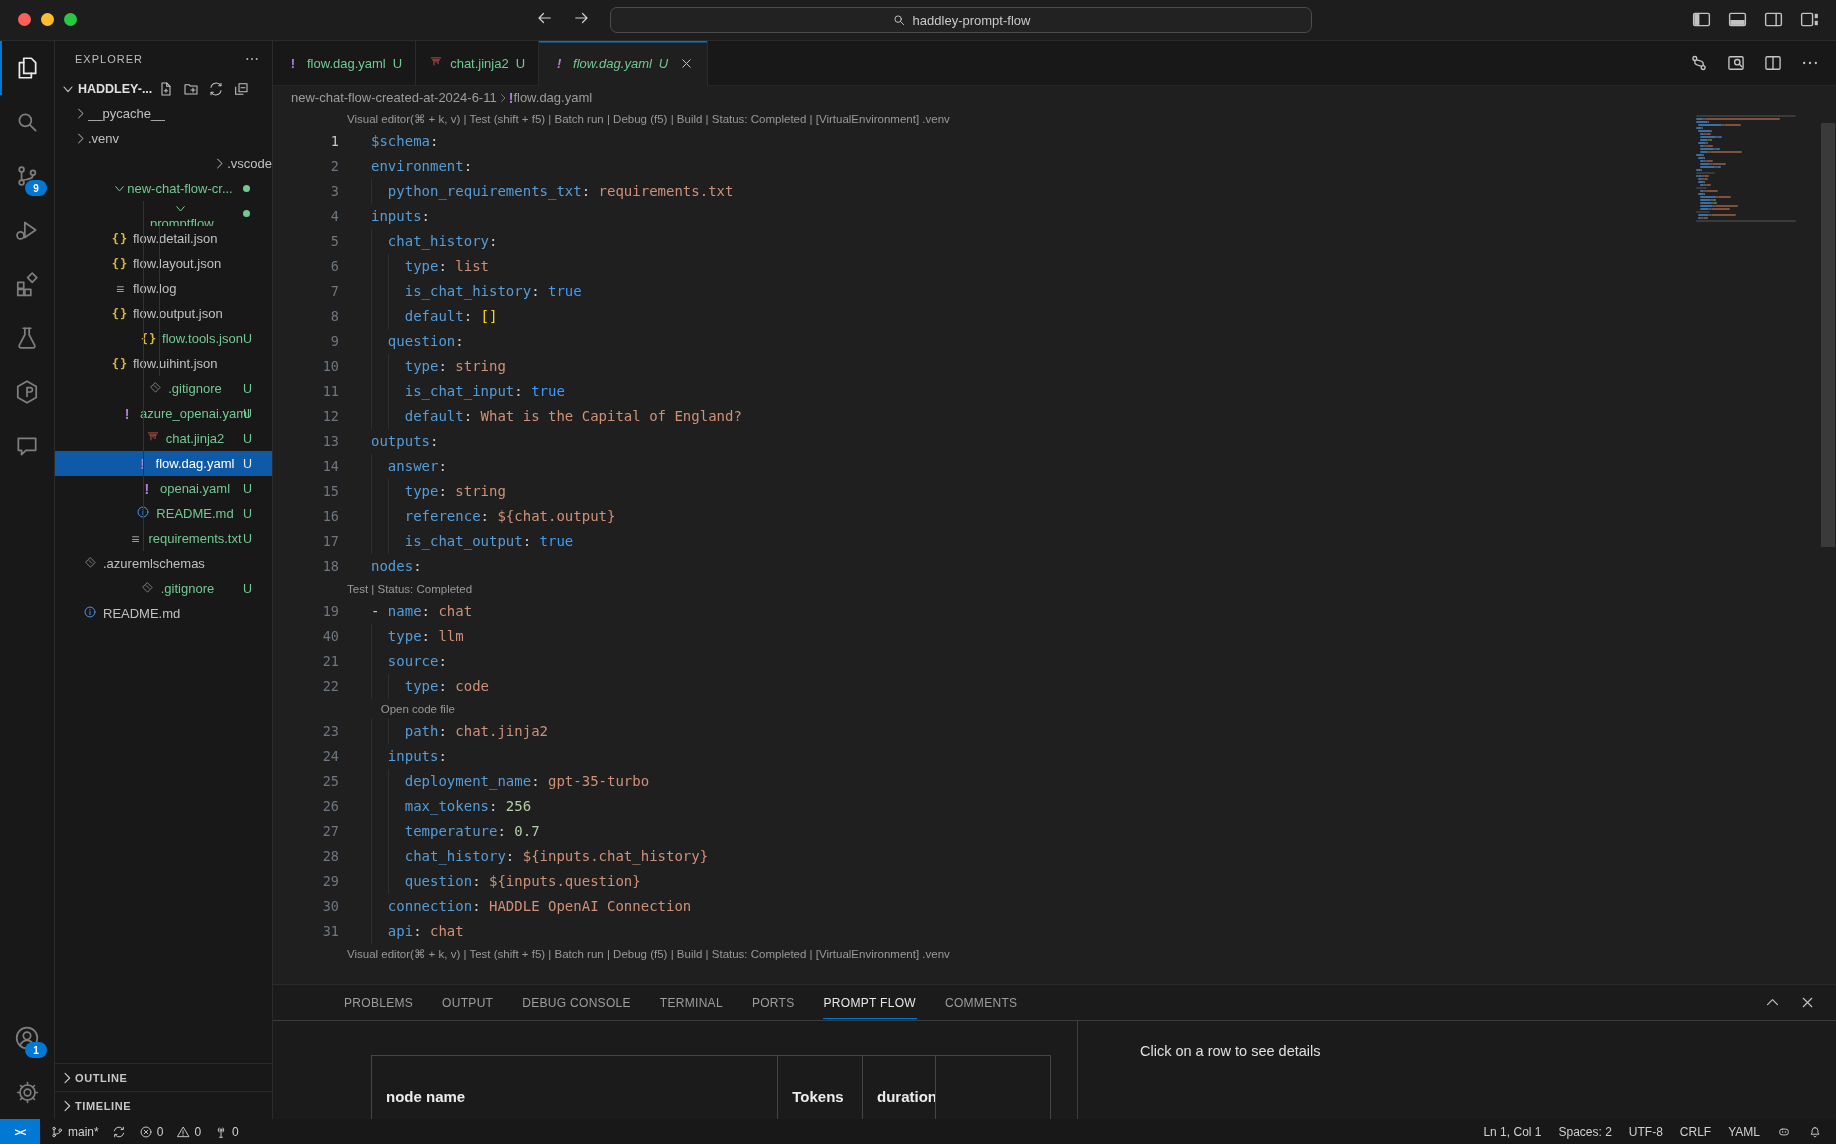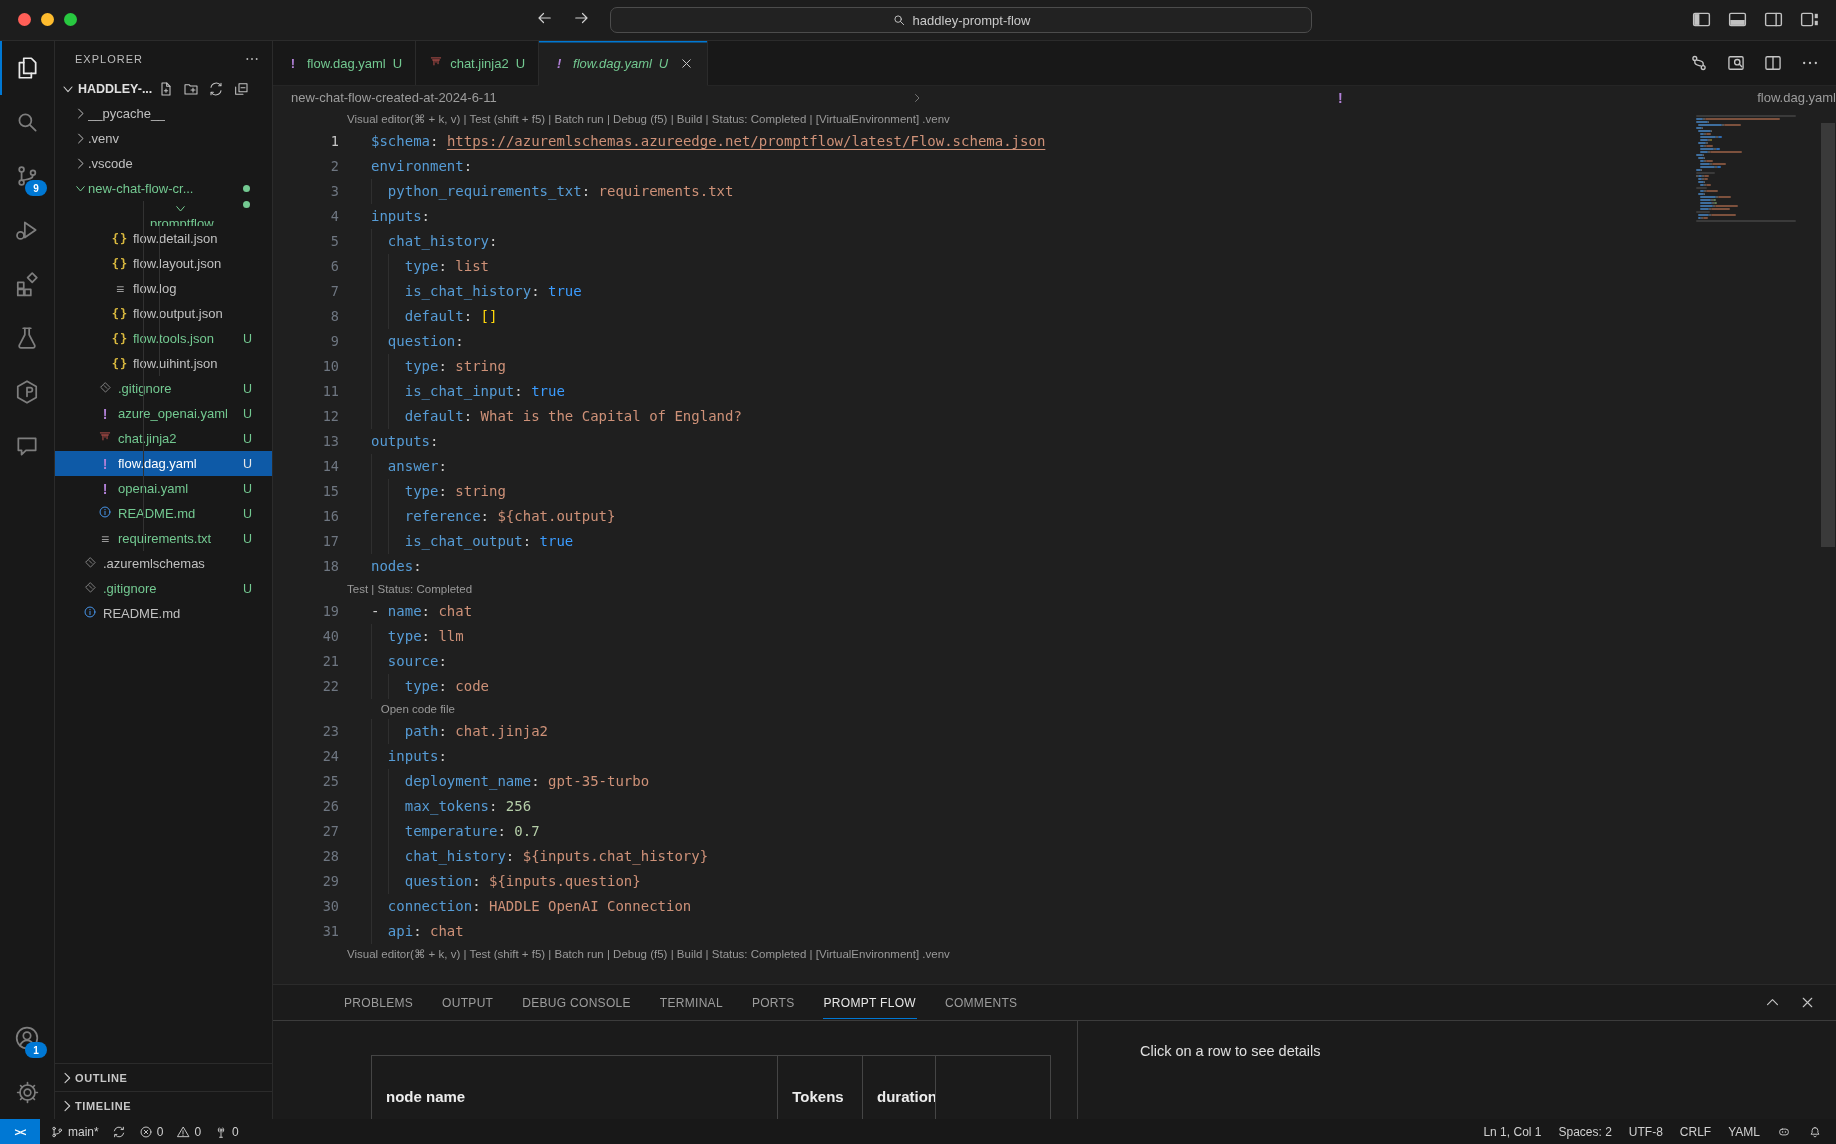--- a/index.html
+++ b/index.html
@@ -34,21 +34,21 @@
            border-right:1px solid #2b2b2b;font-size:13px;}
   #sb-header{height:36px;display:flex;align-items:center;justify-content:space-between;
              padding:0 12px 0 20px;font-size:11px;letter-spacing:1px;color:#bdbdbd;}
   #section-row{height:24px;display:flex;align-items:center;font-weight:bold;font-size:12.5px;
                color:#e0e0e0;padding-left:5px;gap:2px;}
   #section-actions{margin-left:4px;display:flex;gap:9px;color:#c2c2c2;}
   #tree{position:relative;}
   .guide{position:absolute;width:1px;background:#323232;}
   .trow{height:25px;display:flex;align-items:center;position:relative;cursor:pointer;
         color:#c0c0c0;}
-  .trow.mod{color:#73c991;}
+  .trow.mod{color:#73c991;justify-content:center;}
   .trow.selected{background:#0e5aa7;color:#ffffff;}
   .trow .lbl{white-space:nowrap;overflow:hidden;}
   .tbadge{position:absolute;right:20px;font-size:12.5px;color:#73c991;}
   .trow.selected .tbadge{color:#e8e8e8;}
   .tdot{position:absolute;right:22px;width:7px;height:7px;border-radius:50%;background:#73c991;}
   .chev{width:17px;height:16px;color:#cccccc;flex:none;}
   .fi{width:18px;flex:none;text-align:center;margin-right:4px;font-size:12px;}
   .fi-json{color:#dbba3f;font-family:"DejaVu Sans Mono",monospace;font-weight:bold;letter-spacing:1px;}
   .fi-log{color:#9a9a9a;font-size:14px;}
   .fi-yaml{color:#b180d7;font-weight:bold;font-size:14px;}
@@ -58,21 +58,21 @@
   
   #editor-group{position:absolute;left:273px;top:41px;right:0;bottom:25px;background:#1f1f1f;}
   #tabbar{height:44px;background:#181818;display:flex;border-bottom:1px solid #252525;}
   .tab{display:flex;align-items:center;gap:7px;padding:0 13px;font-size:13px;color:#73c991;
        border-right:1px solid #2b2b2b;background:#181818;cursor:pointer;position:relative;}
   .tab.active{background:#1f1f1f;font-style:italic;box-shadow:inset 0 1.5px 0 #0078d4;border-bottom:1px solid #1f1f1f;margin-bottom:-1px;}
   .tab .ticon{width:14px;text-align:center;font-weight:bold;}
   .tab .close{color:#c5c5c5;width:16px;height:16px;margin-left:4px;}
   #tab-actions{margin-left:auto;display:flex;align-items:center;gap:17px;padding-right:16px;color:#c5c5c5;}
   #breadcrumb{height:23px;display:flex;align-items:center;padding-left:18px;
-              font-size:13px;color:#9d9d9d;background:#1f1f1f;justify-content:space-between;}
+              font-size:13px;color:#9d9d9d;background:#1f1f1f;}
   #code{position:relative;font-family:"DejaVu Sans Mono","Liberation Mono",monospace;
         font-size:14px;line-height:25px;overflow:hidden;
         height:calc(100% - 44px - 23px - 134px);}
   .crow{height:25px;display:flex;white-space:pre;align-items:center;}
   .gutter{width:66px;text-align:right;padding-right:24px;color:#6e7681;flex:none;font-size:13.5px;}
   .crow.al .gutter{color:#c6c6c6;}
   .codetext{display:flex;}
   .indent{display:inline-block;height:25px;
     background-image:repeating-linear-gradient(to right,#2f2f2f 0,#2f2f2f 1px,transparent 1px,transparent 2ch);}
   .seg-k{color:#569cd6;} .seg-d{color:#cccccc;} .seg-s{color:#ce9178;}
@@ -320,21 +320,21 @@
         <span class="lbl">__pycache__</span>
       </div>
       <div class="trow" style="padding-left: 18px;">
         <span class="ic" style="width: 15px; height: 15px;">
           <svg viewBox="0 0 24 24">
             <path d="M9 5l7 7-7 7"></path>
           </svg>
         </span>
         <span class="lbl">.venv</span>
       </div>
-      <div class="trow" style="padding-left: 18px;">
+      <div class="trow" style="padding-left: 18px; justify-content: flex-end;">
         <span class="ic" style="width: 15px; height: 15px;">
           <svg viewBox="0 0 24 24">
             <path d="M9 5l7 7-7 7"></path>
           </svg>
         </span>
         <span class="lbl">.vscode</span>
       </div>
       <div class="trow mod" style="padding-left: 18px;">
         <span class="ic" style="width: 15px; height: 15px;">
           <svg viewBox="0 0 24 24">
@@ -543,21 +543,21 @@
         <svg viewBox="0 0 24 24">
           <path d="M9 5l7 7-7 7"></path>
         </svg>
       </span>
     <span class="fi-yaml">!</span>
     <span>flow.dag.yaml</span>
   </div>
   <div id="code">
     <div id="code-lines">
         <div class="clrow" style="padding-left: 74px;">Visual editor(⌘ + k, v) | Test (shift + f5) | Batch run | Debug (f5) | Build | Status: Completed | [VirtualEnvironment] .venv</div>
-        <div class="crow al"><span class="gutter">1</span><span class="codetext" style="padding-left: 8px;"><span class="seg-k">$schema</span><span class="seg-d">: </span><span class="seg-u">https://azuremlschemas.azureedge.net/promptflow/latest/Flow.schema.json</span></span></div>
+        <div class="crow al"><span class="gutter">1</span><span class="codetext" style="padding-left: 8px;"><span class="seg-k">$schema</span><span class="seg-d">: </span></span></div>
         <div class="crow"><span class="gutter">2</span><span class="codetext" style="padding-left: 8px;"><span class="seg-k">environment</span><span class="seg-d">:</span></span></div>
         <div class="crow"><span class="gutter">3</span><span class="codetext" style="padding-left: 8px;"><span class="indent" style="width: 2ch;"></span><span class="seg-k">python_requirements_txt</span><span class="seg-d">: </span><span class="seg-s">requirements.txt</span></span></div>
         <div class="crow"><span class="gutter">4</span><span class="codetext" style="padding-left: 8px;"><span class="seg-k">inputs</span><span class="seg-d">:</span></span></div>
         <div class="crow"><span class="gutter">5</span><span class="codetext" style="padding-left: 8px;"><span class="indent" style="width: 2ch;"></span><span class="seg-k">chat_history</span><span class="seg-d">:</span></span></div>
         <div class="crow"><span class="gutter">6</span><span class="codetext" style="padding-left: 8px;"><span class="indent" style="width: 4ch;"></span><span class="seg-k">type</span><span class="seg-d">: </span><span class="seg-s">list</span></span></div>
         <div class="crow"><span class="gutter">7</span><span class="codetext" style="padding-left: 8px;"><span class="indent" style="width: 4ch;"></span><span class="seg-k">is_chat_history</span><span class="seg-d">: </span><span class="seg-b">true</span></span></div>
         <div class="crow"><span class="gutter">8</span><span class="codetext" style="padding-left: 8px;"><span class="indent" style="width: 4ch;"></span><span class="seg-k">default</span><span class="seg-d">: </span><span class="seg-y">[]</span></span></div>
         <div class="crow"><span class="gutter">9</span><span class="codetext" style="padding-left: 8px;"><span class="indent" style="width: 2ch;"></span><span class="seg-k">question</span><span class="seg-d">:</span></span></div>
         <div class="crow"><span class="gutter">10</span><span class="codetext" style="padding-left: 8px;"><span class="indent" style="width: 4ch;"></span><span class="seg-k">type</span><span class="seg-d">: </span><span class="seg-s">string</span></span></div>
         <div class="crow"><span class="gutter">11</span><span class="codetext" style="padding-left: 8px;"><span class="indent" style="width: 4ch;"></span><span class="seg-k">is_chat_input</span><span class="seg-d">: </span><span class="seg-b">true</span></span></div>

